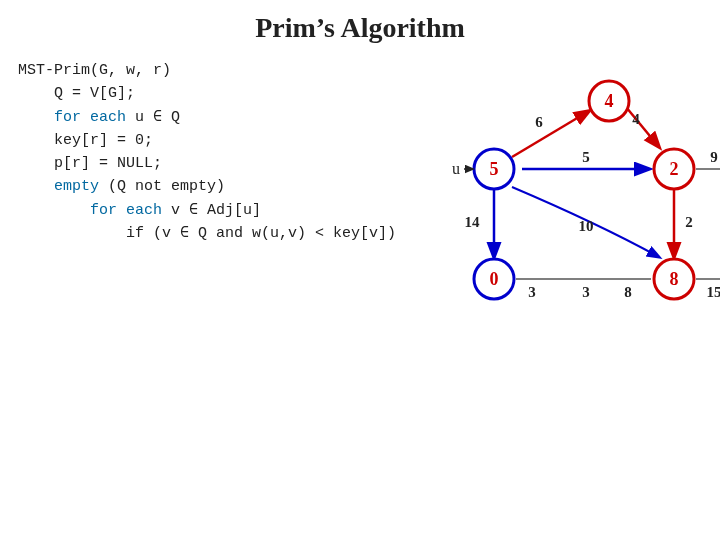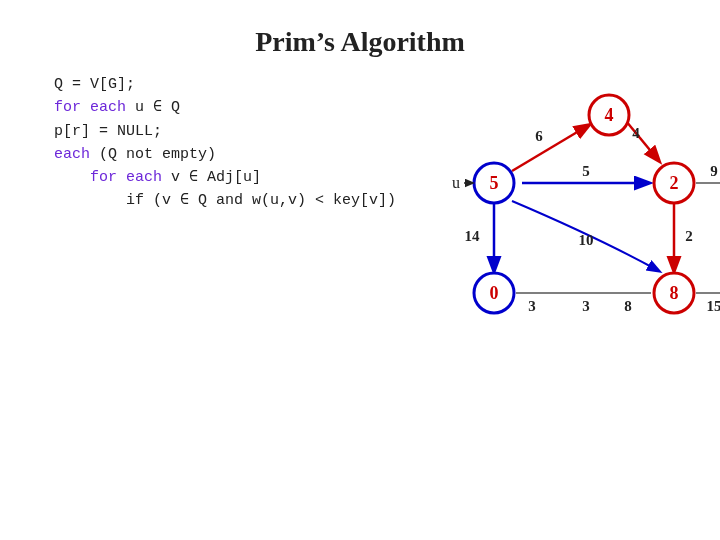--- a/index.html
+++ b/index.html
@@ -9,21 +9,21 @@
       background: white;
       font-family: 'Times New Roman', Times, serif;
       overflow: hidden;
       position: relative;
     }
 
     .title {
       text-align: center;
       font-size: 28px;
       font-weight: bold;
-      padding-top: 26px;
+      padding-top: 12px;
       padding-bottom: 10px;
       color: #222;
     }
 
     .content {
       display: flex;
       flex-direction: row;
       align-items: flex-start;
       padding-left: 18px;
       padding-top: 5px;
@@ -34,21 +34,21 @@
       font-size: 15px;
       color: #222;
       line-height: 1.55;
       min-width: 320px;
     }
 
     .code-block .line {
       white-space: pre;
     }
 
-    .red { color: #6d28d9; }
+    .red { color: #0369a1; }
 
     .graph-area {
       position: relative;
       width: 400px;
       height: 320px;
       margin-left: 10px;
       margin-top: -10px;
     }
 
     svg.graph {
@@ -59,24 +59,26 @@
     }
 
   </style>
 </head>
 <body>
 
 <div class="title">Prim’s Algorithm</div>
 
 <div class="content">
   <div class="code-block">
+    <div class="line">MST-Prim(G, w, r)</div>
     <div class="line">    Q = V[G];</div>
     <div class="line">    <span class="red">for each</span> u ∈ Q</div>
+    <div class="line">    key[r] = 0;</div>
     <div class="line">    p[r] = NULL;</div>
-    <div class="line">    <span class="red">each</span> (Q not empty)</div>
+    <div class="line">    <span class="red">empty</span> (Q not empty)</div>
     <div class="line">        <span class="red">for each</span> v ∈ Adj[u]</div>
     <div class="line">            if (v ∈ Q and w(u,v) &lt; key[v])</div>
   </div>
 
   <div class="graph-area">
     <svg class="graph" viewBox="0 0 400 280">
 
       <line x1="148" y1="88" x2="225" y2="42" stroke="#cc0000" stroke-width="2.5" marker-end="url(#arrow-red)"></line>
 
       <line x1="262" y1="38" x2="295" y2="78" stroke="#cc0000" stroke-width="2.5" marker-end="url(#arrow-red)"></line>

